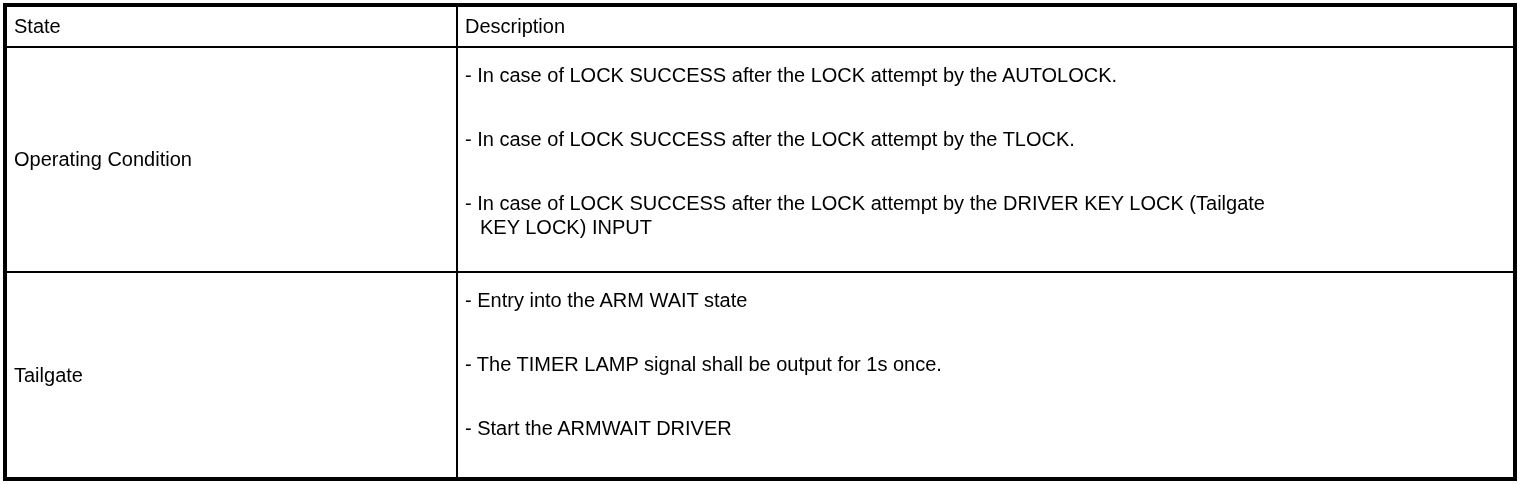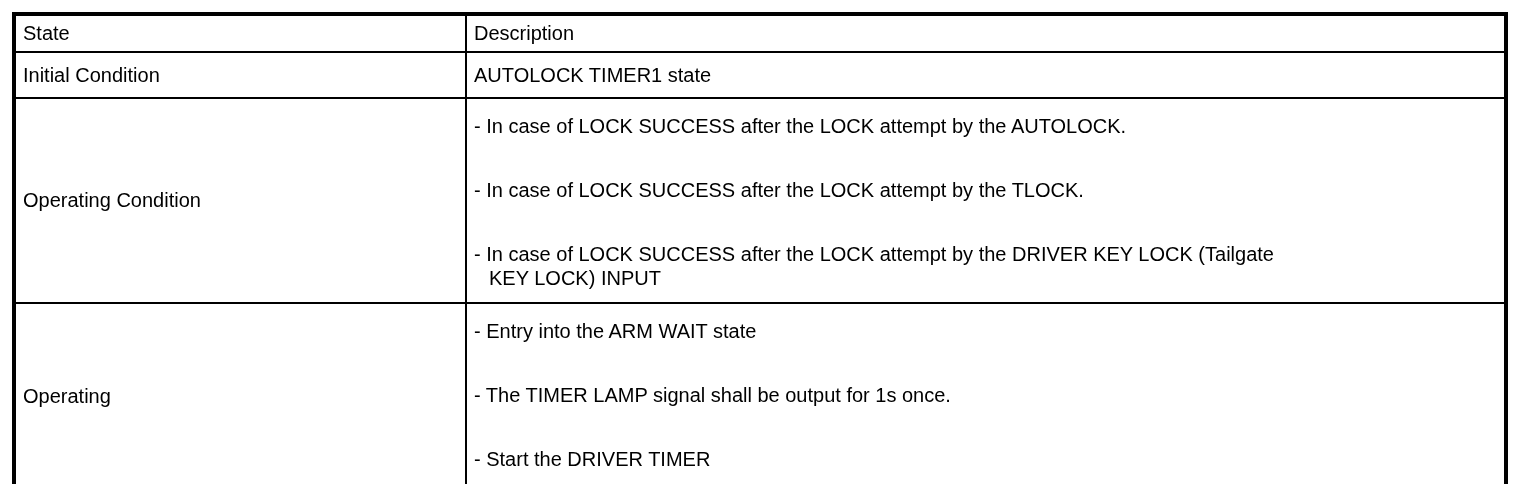--- a/index.html
+++ b/index.html
@@ -5,21 +5,21 @@
   html, body {
     margin: 0;
     padding: 0;
     background: #ffffff;
   }
   .sheet {
     position: relative;
     width: 1520px;
     height: 484px;
     box-sizing: border-box;
-    padding: 12px;
+    padding: 3px;
     background: #ffffff;
     font-family: "Liberation Sans", sans-serif;
     font-size: 20px;
     color: #000000;
   }
   table.spec-table {
     width: 100%;
     height: 100%;
     border-collapse: collapse;
     table-layout: fixed;
@@ -75,40 +75,34 @@
       <col class="col-state">
       <col class="col-desc">
     </colgroup>
 
     <tbody>
         <tr class="row-header">
       <th>State</th>
       <th>Description</th>
     </tr>
 
-    <tr class="row-initial">
-      <td class="state-cell">Initial Condition</td>
-      <td class="desc-cell single">
-        <div class="desc-item">AUTOLOCK TIMER1 state</div>
-      </td>
-    </tr>
 
     <tr class="row-transition">
       <td class="state-cell">Operating Condition</td>
       <td class="desc-cell">
         <div class="desc-item">- In case of LOCK SUCCESS after the LOCK attempt by the AUTOLOCK.</div>
         <div class="desc-item">- In case of LOCK SUCCESS after the LOCK attempt by the TLOCK.</div>
         <div class="desc-item">- In case of LOCK SUCCESS after the LOCK attempt by the DRIVER KEY LOCK (Tailgate
 KEY LOCK) INPUT</div>
       </td>
     </tr>
 
     <tr class="row-operating">
-      <td class="state-cell">Operating</td>
+      <td class="state-cell">Tailgate</td>
       <td class="desc-cell">
         <div class="desc-item">- Entry into the ARM WAIT state</div>
         <div class="desc-item">- The TIMER LAMP signal shall be output for 1s once.</div>
-        <div class="desc-item">- Start the DRIVER TIMER</div>
+        <div class="desc-item">- Start the ARMWAIT DRIVER</div>
       </td>
     </tr>
   </tbody>
     </table>
 </div>
 
 </body></html>

